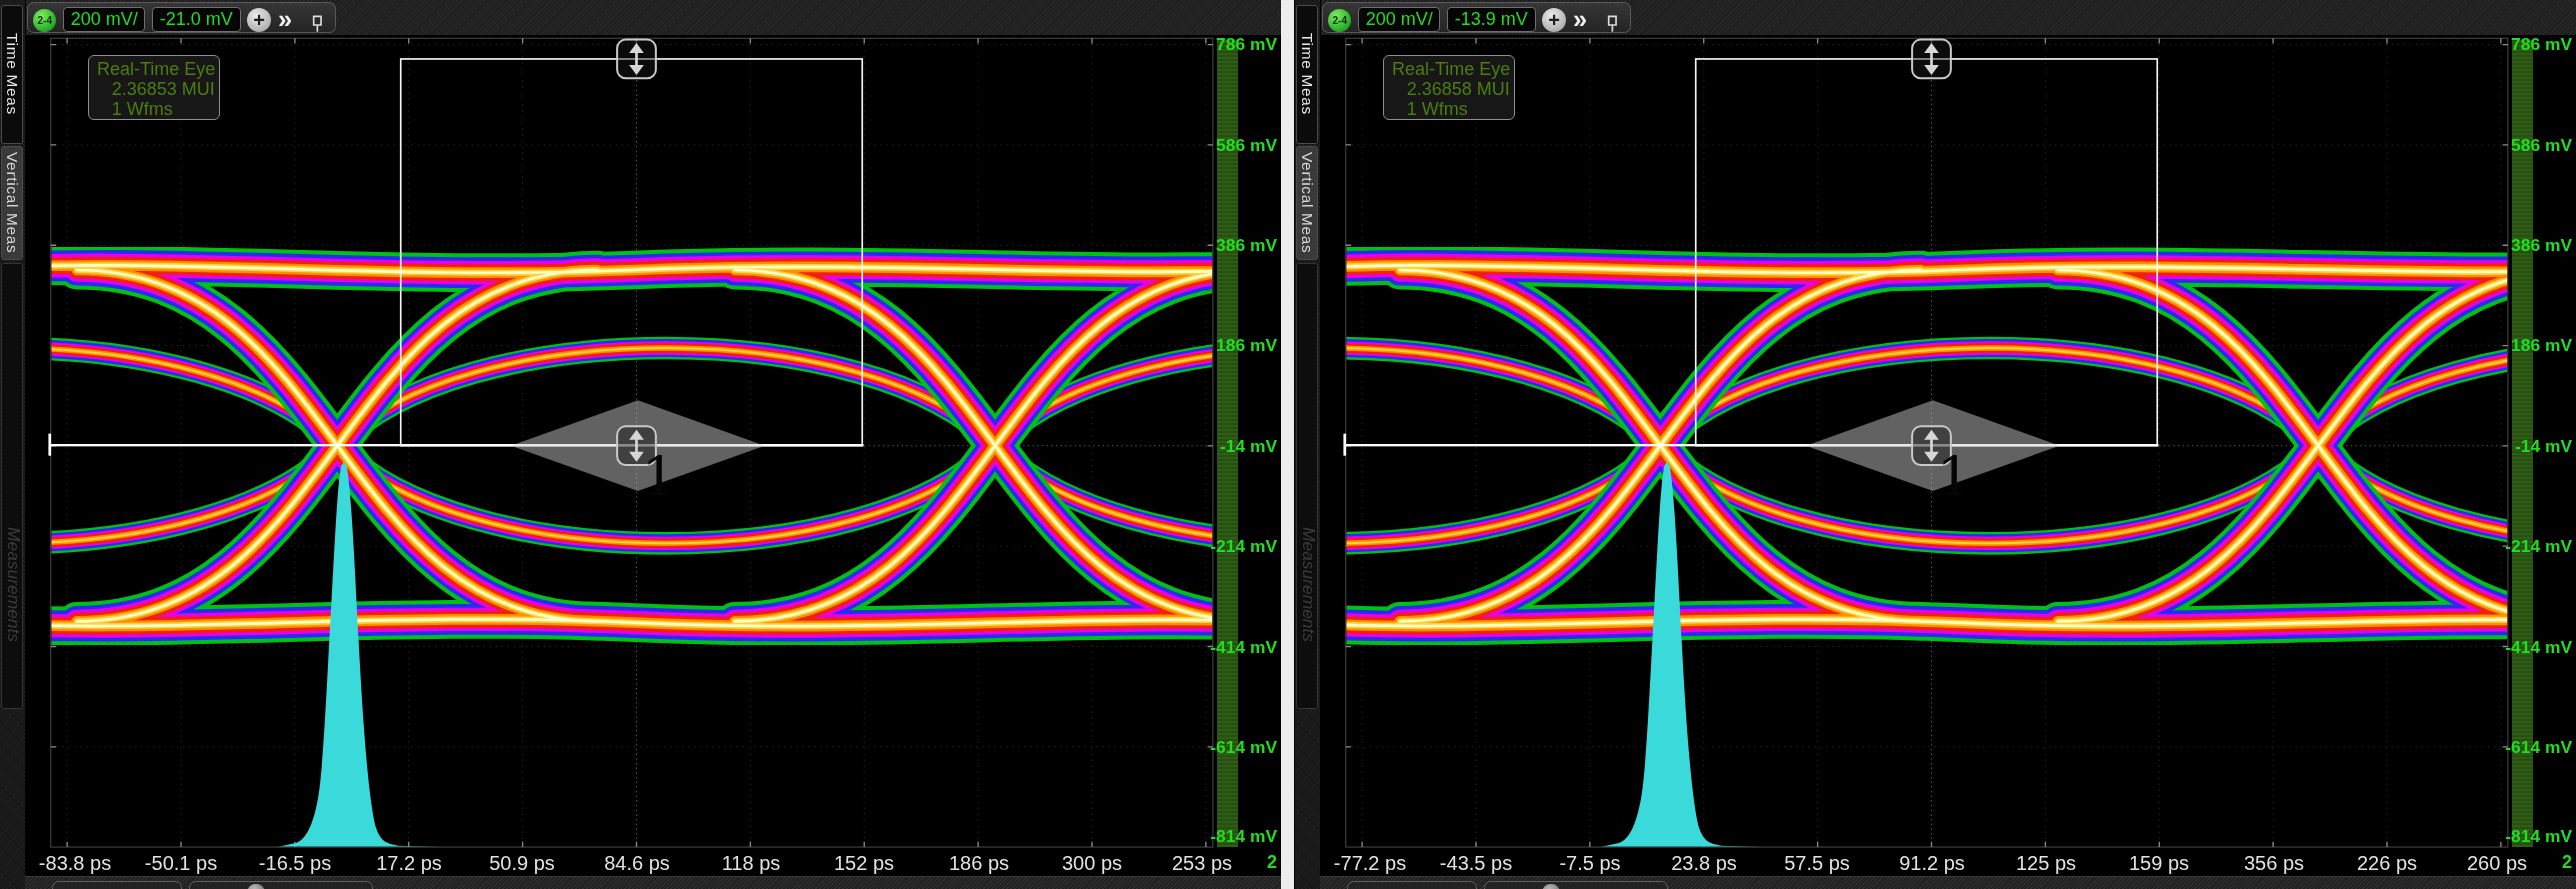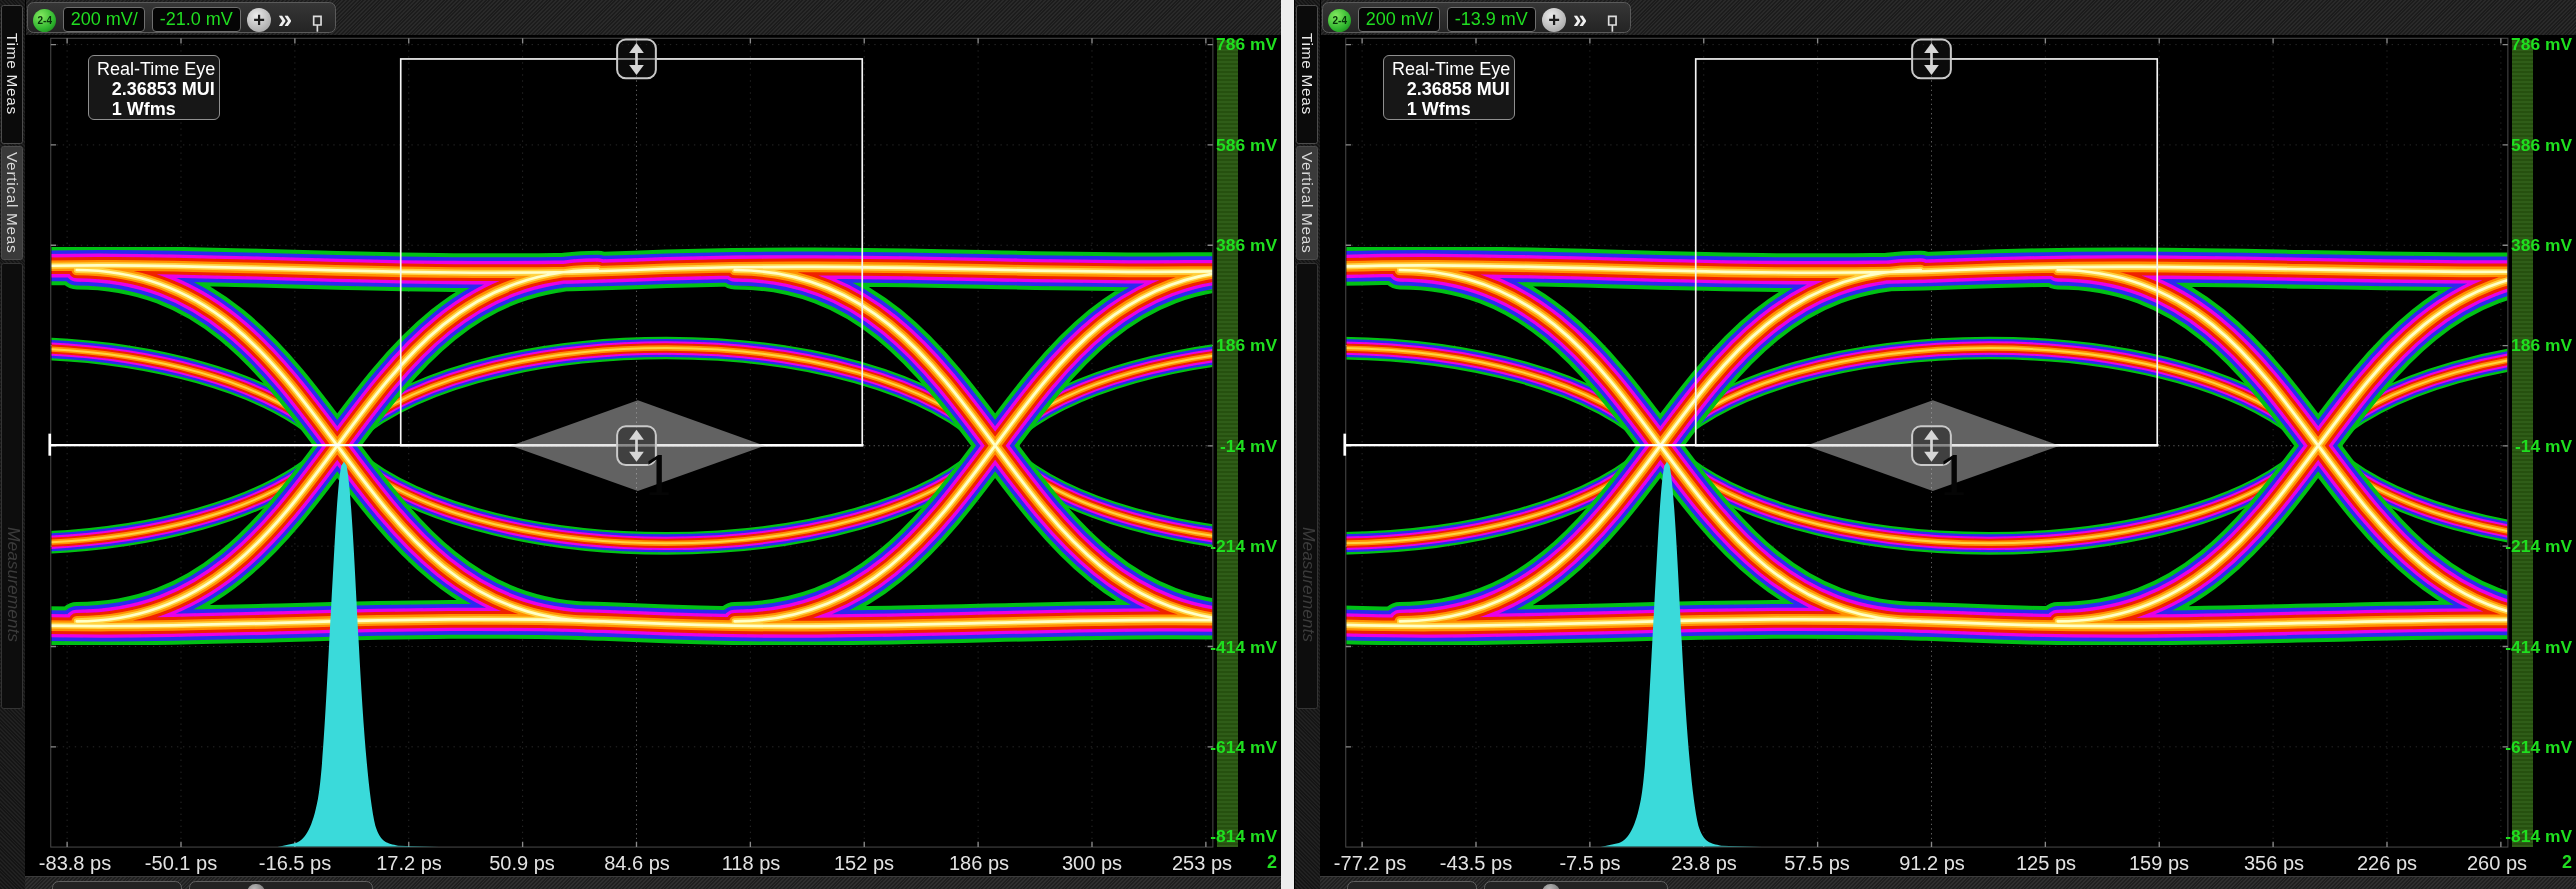--- a/index.html
+++ b/index.html
@@ -34,22 +34,22 @@
      border-radius:4px;color:#21dd21;font-size:18px;display:flex;align-items:center;justify-content:center;
      box-sizing:border-box;white-space:nowrap;}
   .plusbtn{width:24px;height:24px;border-radius:50%;
      background:radial-gradient(circle at 40% 32%,#ececec,#989898);
      color:#1d1d1d;font-size:20px;font-weight:bold;display:flex;align-items:center;justify-content:center;}
   .chev{color:#f0f0f0;font-size:25.4px;font-weight:bold;line-height:1;margin-top:-4px;}
   .pinwrap{margin-left:12px;display:flex;align-items:center;}
 
   .infobox{position:absolute;left:88px;top:55px;width:132px;height:65px;
      background:rgba(25,25,25,.93);border:1.3px solid #8f8f8f;border-radius:6px;
-     color:#ffffff;font-size:18px;line-height:20px;padding:3.3px 0 0 8px;box-sizing:border-box;}
-  .infobox .ind{padding-left:14.7px;font-weight:bold;}
+     color:#4d7c0f;font-size:18px;line-height:20px;padding:3.3px 0 0 8px;box-sizing:border-box;}
+  .infobox .ind{padding-left:14.7px;}
 
   .greenbar{position:absolute;left:1217px;top:40px;width:21.4px;height:807px;
      background:repeating-linear-gradient(0deg,#2f5d18 0 2px,#26500f 2px 4px);}
   .ylab{position:absolute;left:1174px;width:103px;text-align:right;font-size:17.4px;font-weight:bold;
      color:#1fdf1f;height:20px;line-height:20px;white-space:nowrap;}
   .xlab{position:absolute;top:852px;transform:translateX(-50%);font-size:20px;color:#e2e2e2;white-space:nowrap;}
   .corner{position:absolute;left:1240px;top:852px;width:37px;text-align:right;
      color:#21dd21;font-size:18px;font-weight:bold;}
 
   .bottomstrip{position:absolute;left:25.4px;top:876px;width:1256px;height:13.4px;background:#272727;

